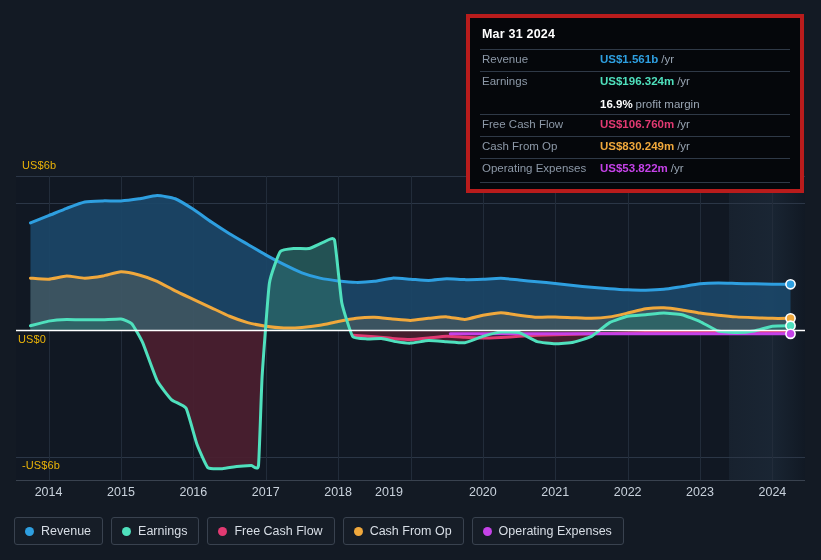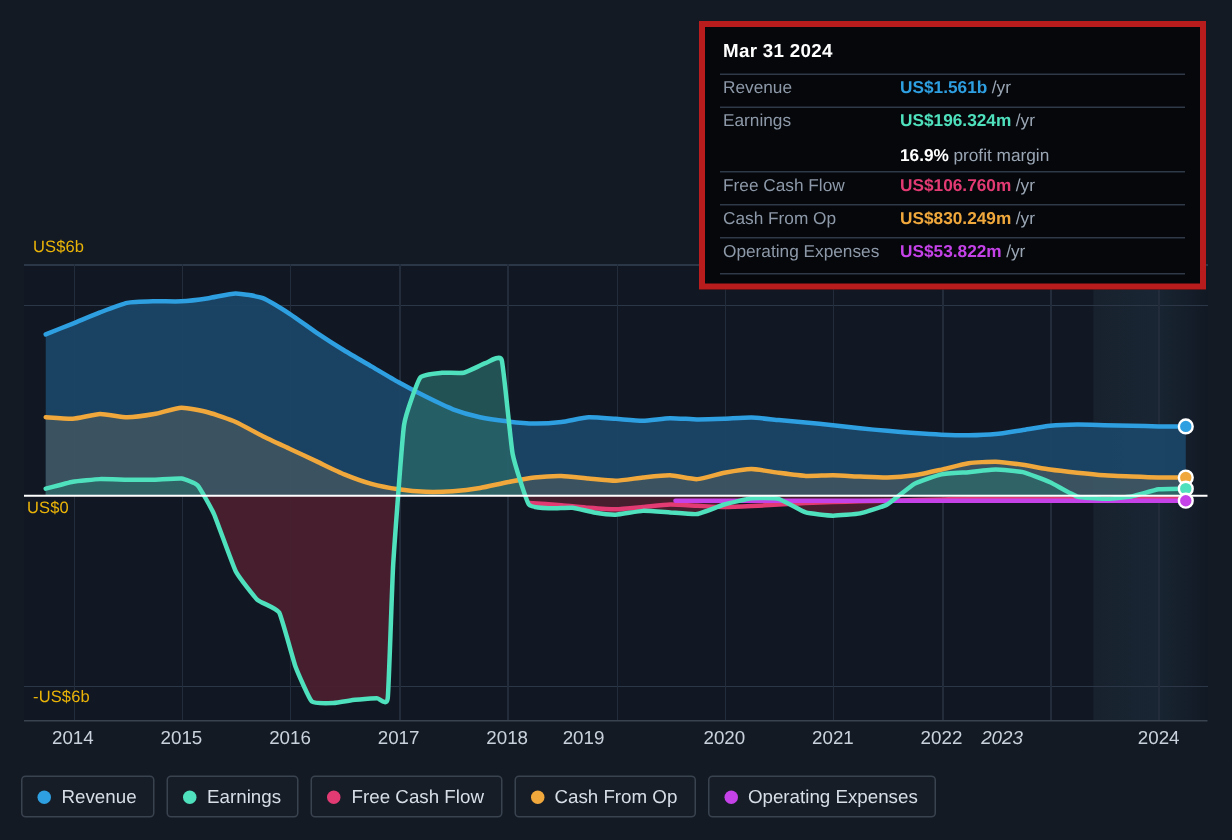--- a/index.html
+++ b/index.html
@@ -221,21 +221,21 @@
   <div id="x-axis">
       <div class="x-label" style="left: 48.5734px;">2014</div>
       <div class="x-label" style="left: 120.959px;">2015</div>
       <div class="x-label" style="left: 193.344px;">2016</div>
       <div class="x-label" style="left: 265.729px;">2017</div>
       <div class="x-label" style="left: 338.115px;">2018</div>
       <div class="x-label" style="left: 389px;">2019</div>
       <div class="x-label" style="left: 482.885px;">2020</div>
       <div class="x-label" style="left: 555.271px;">2021</div>
       <div class="x-label" style="left: 627.656px;">2022</div>
-      <div class="x-label" style="left: 668px; font-style: italic;">2023</div>
+      <div class="x-label" style="left: 700px;">2023</div>
       <div class="x-label" style="left: 772.427px;">2024</div>
     </div>
 
   <div id="tooltip">
     <div id="tooltip-date">Mar 31 2024</div>
     <div id="tooltip-rows">
         <div class="tt-row">
           <div class="tt-key">Revenue</div>
           <div><span class="tt-val" style="color: rgb(46, 159, 224);">US$1.561b</span><span class="tt-unit">/yr</span></div>
         </div>

